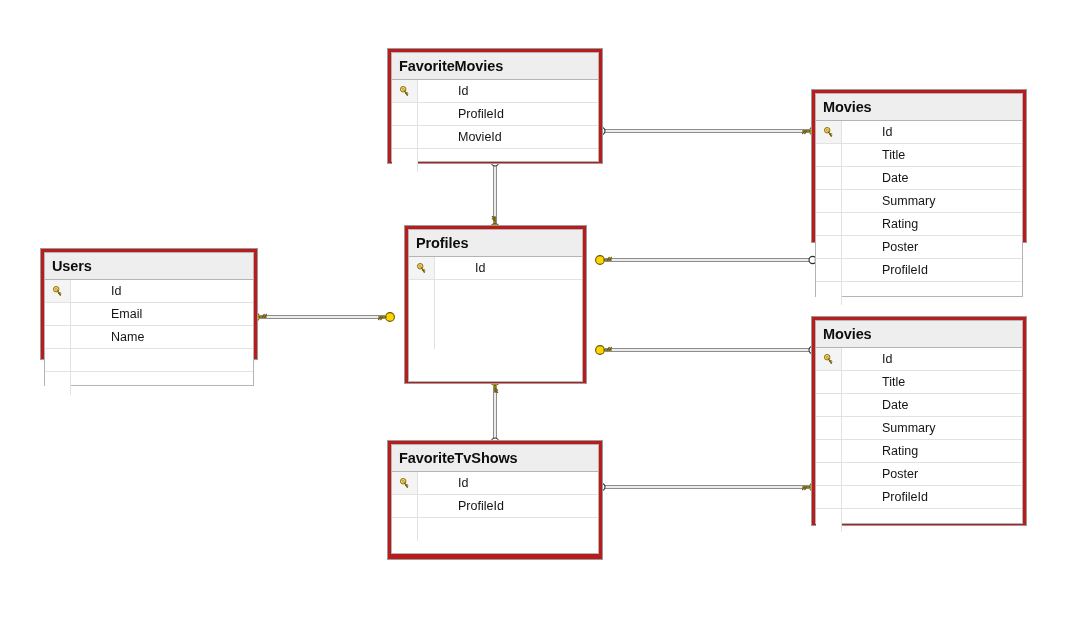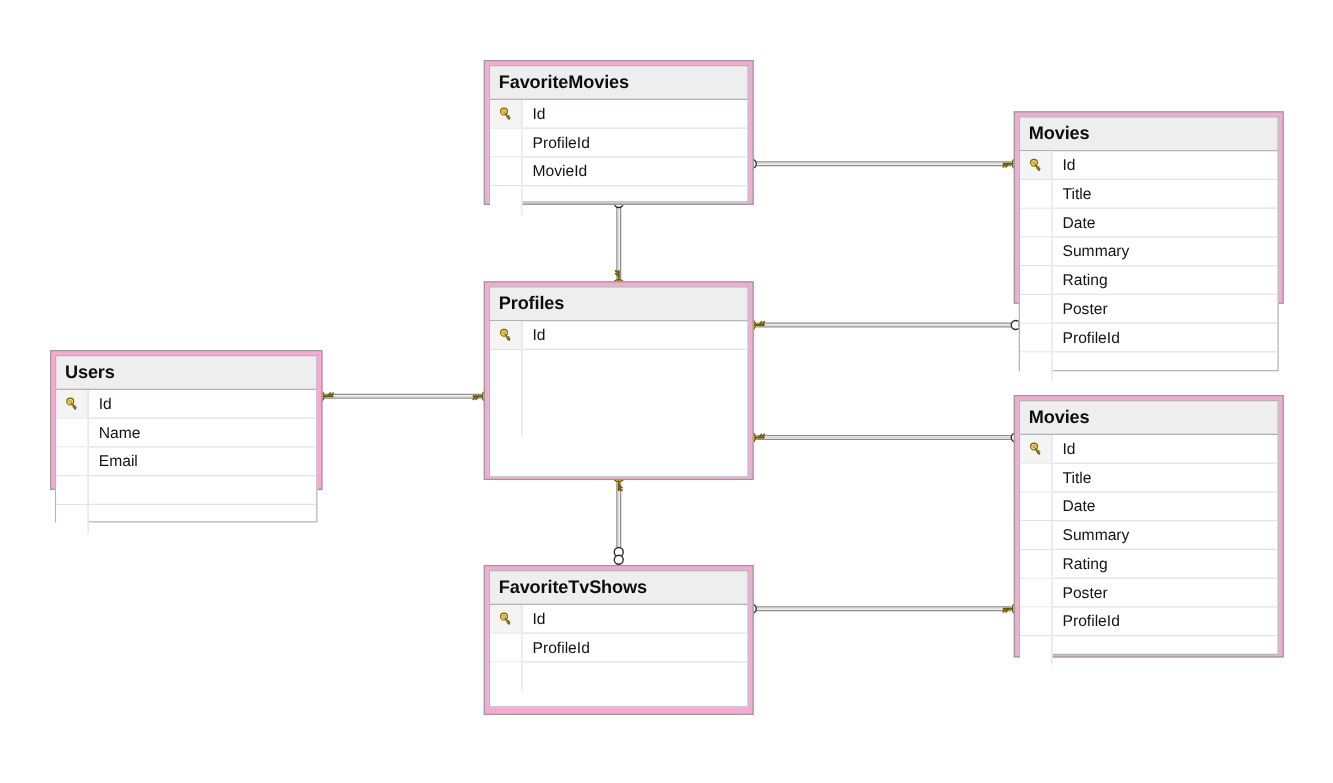--- a/index.html
+++ b/index.html
@@ -21,21 +21,21 @@
     position: absolute;
     left: 0; top: 0;
     width: 1066px;
     height: 626px;
   }
 
   
   .entity {
     position: absolute;
     box-sizing: border-box;
-    background: #f9a8d4;
+    background: #b91c1c;
     border: 1px solid #9a9a9a;
     padding: 3px;
     z-index: 3;
   }
   .entity-header {
     box-sizing: border-box;
     height: 27px;
     background: #eeeeee;
     border: 1px solid #b4b4b4;
     border-bottom: none;
@@ -53,20 +53,21 @@
   .entity-grid {
     box-sizing: border-box;
     border: 1px solid #b4b4b4;
     background: #ffffff;
   }
   .field-row {
     display: flex;
     height: 23px;
     box-sizing: border-box;
     border-bottom: 1px solid #e2e2e2;
+    gap: 32px;
   }
   .field-row:last-child {
     border-bottom: none;
   }
   .field-gutter {
     width: 26px;
     flex: 0 0 26px;
     box-sizing: border-box;
     border-right: 1px solid #e2e2e2;
     display: flex;
@@ -214,55 +215,55 @@
           <circle cx="595.2" cy="487" r="3.6" fill="#ffffff" stroke="#2a2a2a" stroke-width="1.1"></circle>
         </g>
         <g class="endp" transform="translate(809,487) rotate(0)">
           <circle cx="5" cy="0" r="4.4" fill="#ffd400" stroke="#6d5800" stroke-width="1.1"></circle>
           <path d="M1.0 0 L-6.2 0" stroke="#6d5800" stroke-width="1.5" stroke-linecap="round" fill="none"></path>
           <path d="M-2.4 0 L-4.2 2.6" stroke="#6d5800" stroke-width="1.3" stroke-linecap="round"></path>
           <path d="M-4.6 0 L-6.4 2.6" stroke="#6d5800" stroke-width="1.3" stroke-linecap="round"></path>
         </g>
       </g>
     </svg>
-<div class="entity" style="left: 40px; top: 248px; width: 218px; height: 112px; margin-top: 32px;">
+<div class="entity" style="left: 40px; top: 248px; width: 218px; height: 112px;">
       <div class="entity-header">
         <div class="entity-title">Users</div>
       </div>
       <div class="entity-grid" style="height: 107px;">
         <div class="field-row pk">
           <div class="field-gutter">
             <svg viewBox="0 0 16 16" class="key-icon">
               <circle cx="6.4" cy="5.2" r="3.4" fill="#ffd95b" stroke="#7a6206" stroke-width="1.1"></circle>
               <circle cx="6.4" cy="5.2" r="1.1" fill="#ffffff" stroke="#7a6206" stroke-width="0.7"></circle>
               <path d="M7.9 7.2 L11.6 12.6" stroke="#7a6206" stroke-width="1.5" stroke-linecap="round" fill="none"></path>
               <path d="M9.3 10.4 L11.3 9.2" stroke="#7a6206" stroke-width="1.3" stroke-linecap="round"></path>
               <path d="M10.4 12.0 L12.2 10.9" stroke="#7a6206" stroke-width="1.3" stroke-linecap="round"></path>
             </svg>
           </div>
           <div class="field-name">Id</div>
         </div>
         <div class="field-row">
           <div class="field-gutter"></div>
+          <div class="field-name">Email</div>
+        </div>
+        <div class="field-row">
+          <div class="field-gutter"></div>
           <div class="field-name">Name</div>
         </div>
         <div class="field-row">
           <div class="field-gutter"></div>
-          <div class="field-name">Email</div>
-        </div>
-        <div class="field-row">
-          <div class="field-gutter"></div>
-        </div>
-        <div class="field-row filler">
-          <div class="field-gutter"></div>
-          <div class="field-name"></div>
-        </div>
-      </div>
-    </div>
-    <div class="entity" style="left: 387px; top: 225px; width: 216px; height: 159px;">
+        </div>
+        <div class="field-row filler">
+          <div class="field-gutter"></div>
+          <div class="field-name"></div>
+        </div>
+      </div>
+    </div>
+    <div class="entity" style="left: 404px; top: 225px; width: 183px; height: 159px;">
       <div class="entity-header">
         <div class="entity-title">Profiles</div>
       </div>
       <div class="entity-grid" style="height: 126px;">
         <div class="field-row pk">
           <div class="field-gutter">
             <svg viewBox="0 0 16 16" class="key-icon">
               <circle cx="6.4" cy="5.2" r="3.4" fill="#ffd95b" stroke="#7a6206" stroke-width="1.1"></circle>
               <circle cx="6.4" cy="5.2" r="1.1" fill="#ffffff" stroke="#7a6206" stroke-width="0.7"></circle>
               <path d="M7.9 7.2 L11.6 12.6" stroke="#7a6206" stroke-width="1.5" stroke-linecap="round" fill="none"></path>
@@ -310,21 +311,21 @@
         <div class="field-row">
           <div class="field-gutter"></div>
           <div class="field-name">MovieId</div>
         </div>
         <div class="field-row filler">
           <div class="field-gutter"></div>
           <div class="field-name"></div>
         </div>
       </div>
     </div>
-    <div class="entity" style="left: 387px; top: 452px; width: 216px; height: 120px;">
+    <div class="entity" style="left: 387px; top: 440px; width: 216px; height: 120px;">
       <div class="entity-header">
         <div class="entity-title">FavoriteTvShows</div>
       </div>
       <div class="entity-grid" style="height: 83px;">
         <div class="field-row pk">
           <div class="field-gutter">
             <svg viewBox="0 0 16 16" class="key-icon">
               <circle cx="6.4" cy="5.2" r="3.4" fill="#ffd95b" stroke="#7a6206" stroke-width="1.1"></circle>
               <circle cx="6.4" cy="5.2" r="1.1" fill="#ffffff" stroke="#7a6206" stroke-width="0.7"></circle>
               <path d="M7.9 7.2 L11.6 12.6" stroke="#7a6206" stroke-width="1.5" stroke-linecap="round" fill="none"></path>

